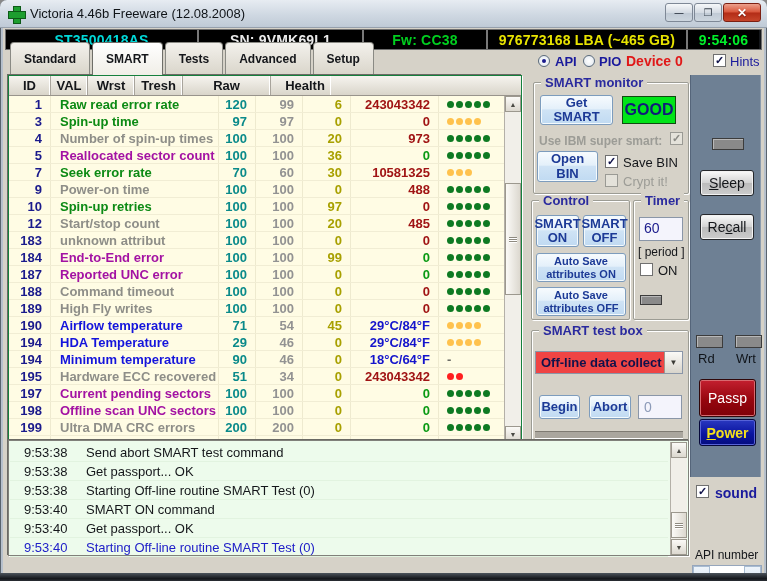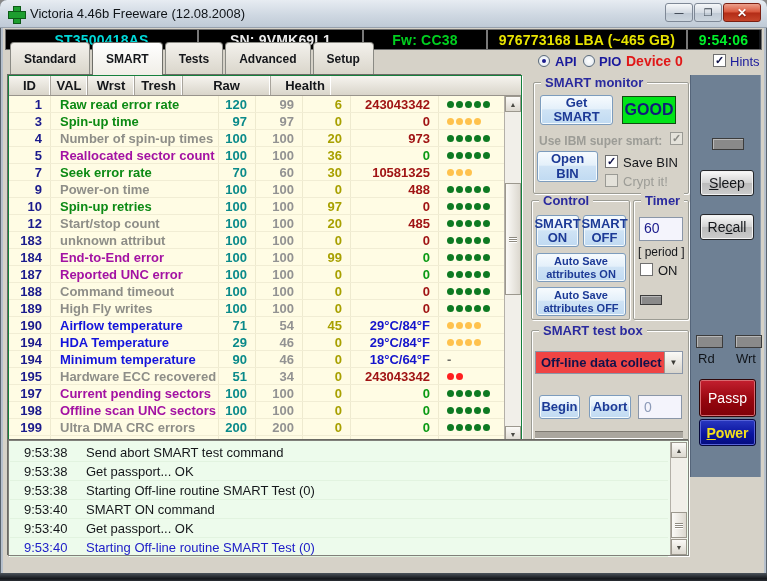--- a/index.html
+++ b/index.html
@@ -653,20 +653,30 @@
       <div class="gray-btn" style="top:95px;"><u>S</u>leep</div>
       <div class="gray-btn" style="top:139px;">Re<u>c</u>all</div>
       <span class="led" style="left:5px; top:260px; width:27px; height:13px;"></span>
       <span class="led" style="left:44px; top:260px; width:27px; height:13px;"></span>
       <span class="rw-label" style="left:7px; top:276px;">Rd</span>
       <span class="rw-label" style="left:45px; top:276px;">Wrt</span>
       <div class="passp-btn">Passp</div>
       <div class="power-btn"><u>P</u>ower</div>
     </div>
 
+    <div class="br-area">
+      <span class="chk checked" style="left:6px; top:8px; position:absolute;"></span>
+      <span class="sound-label">sound</span>
+      <span class="apinum-label">API number</span>
+      <div class="stepper">
+        <div class="step-btn">-</div>
+        <div class="step-val">0</div>
+        <div class="step-btn">+</div>
+      </div>
+    </div>
 
     <div class="logbox">
       <div class="loglines">
           <div class="logline">
             <span class="log-time">9:53:38</span>
             <span class="log-text">Send abort SMART test command</span>
           </div>
           <div class="logline">
             <span class="log-time">9:53:38</span>
             <span class="log-text">Get passport... OK</span>

